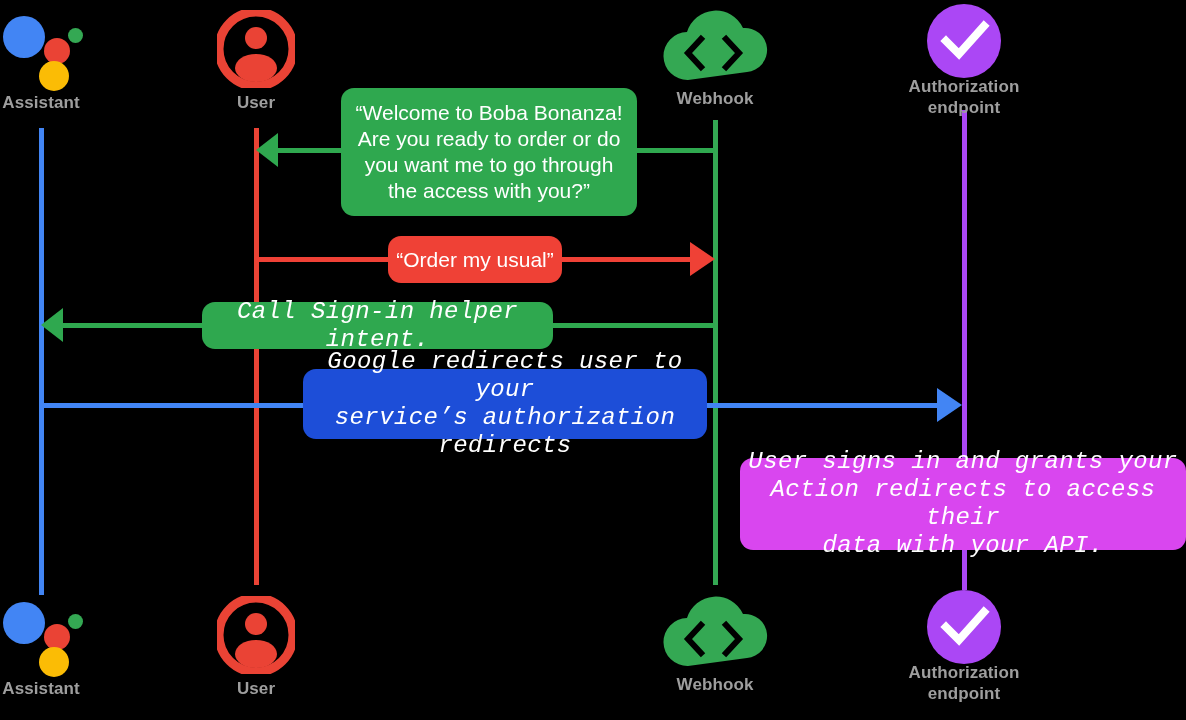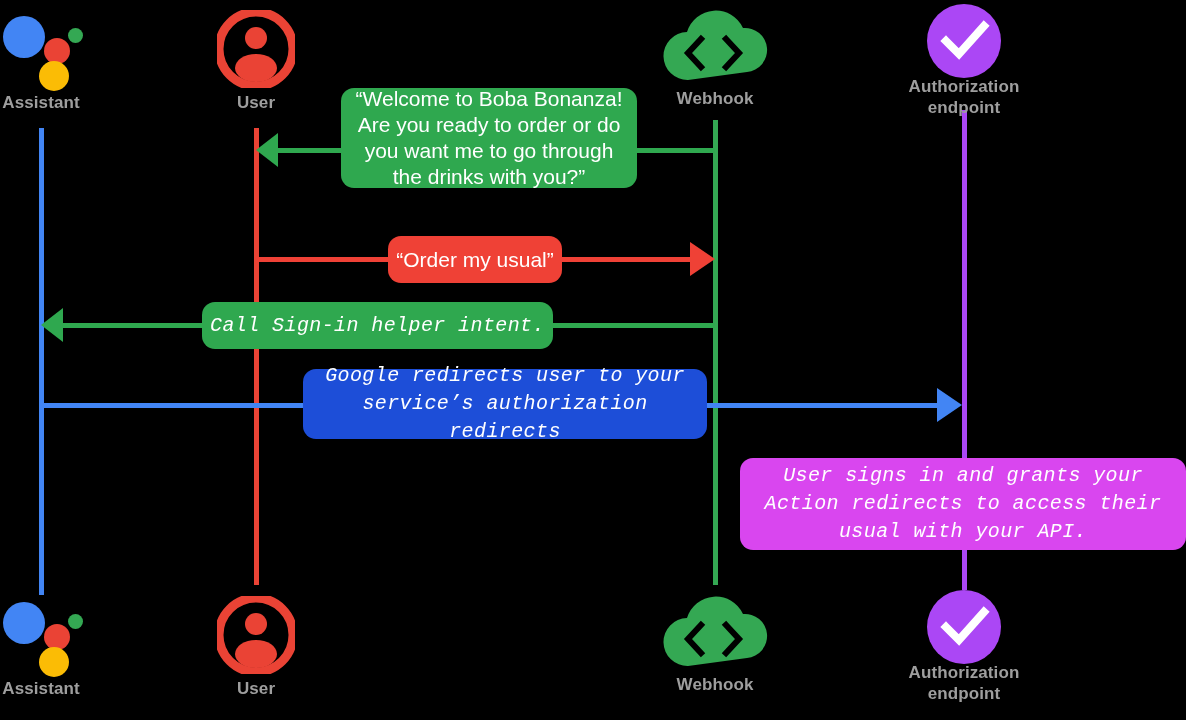--- a/index.html
+++ b/index.html
@@ -93,21 +93,21 @@
   }
   .msgbox-sans {
     font-family: "Liberation Sans", sans-serif;
     font-size: 21px;
     line-height: 26px;
     font-weight: 400;
   }
   .msgbox-mono {
     font-family: "Liberation Mono", monospace;
     font-style: italic;
-    font-size: 20px;
+    font-size: 24px;
     line-height: 28px;
     font-weight: 400;
     letter-spacing: 0.4px;
   }
 </style>
 </head>
 <body>
 
 <div id="canvas">
 
@@ -158,26 +158,26 @@
       </svg>
     </div>
     <div class="actor-label">
       <div>Authorization</div>
       <div>endpoint</div>
     </div>
   </div>
 
   <div class="msgline" style="left:275px; top:148px; width:440px; background:#2FA84F;"></div>
   <div class="arrow arrow-left" style="left:256px; top:133px; border-right:22px solid #2FA84F;"></div>
-  <div class="msgbox msgbox-sans" style="left:341px; top:88px; width:296px; height:100px; background:#2FA84F;">
+  <div class="msgbox msgbox-sans" style="left:341px; top:88px; width:296px; height:128px; background:#2FA84F;">
     <div>
       <div>“Welcome to Boba Bonanza!</div>
       <div>Are you ready to order or do</div>
       <div>you want me to go through</div>
-      <div>the drinks with you?”</div>
+      <div>the access with you?”</div>
     </div>
   </div>
 
   <div class="msgline" style="left:256px; top:257px; width:434px; background:#EF4136;"></div>
   <div class="arrow arrow-right" style="left:690px; top:242px; border-left:25px solid #EF4136;"></div>
   <div class="msgbox msgbox-sans" style="left:388px; top:236px; width:174px; height:47px; background:#EF4136;">
     <div>“Order my usual”</div>
   </div>
 
   <div class="msgline" style="left:60px; top:323px; width:655px; background:#2FA84F;"></div>
@@ -192,21 +192,21 @@
     <div>
       <div>Google redirects user to your</div>
       <div>service’s authorization redirects</div>
     </div>
   </div>
 
   <div class="msgbox msgbox-mono" style="left:740px; top:458px; width:446px; height:92px; background:#d946ef;">
     <div>
       <div>User signs in and grants your</div>
       <div>Action redirects to access their</div>
-      <div>usual with your API.</div>
+      <div>data with your API.</div>
     </div>
   </div>
 
   <div class="actor" style="left:-49px; top:592px;">
     <div class="icon-wrap">
       <div class="assistant-logo">
         <span class="dot dot-blue"></span>
         <span class="dot dot-red"></span>
         <span class="dot dot-yellow"></span>
         <span class="dot dot-green"></span>

